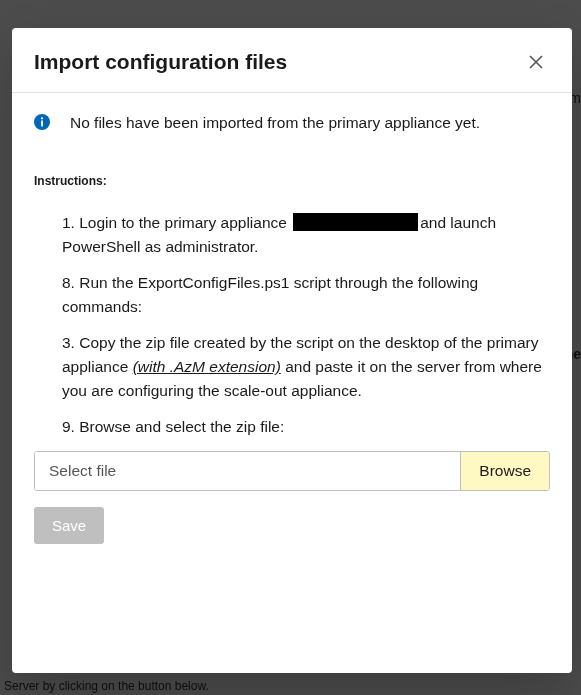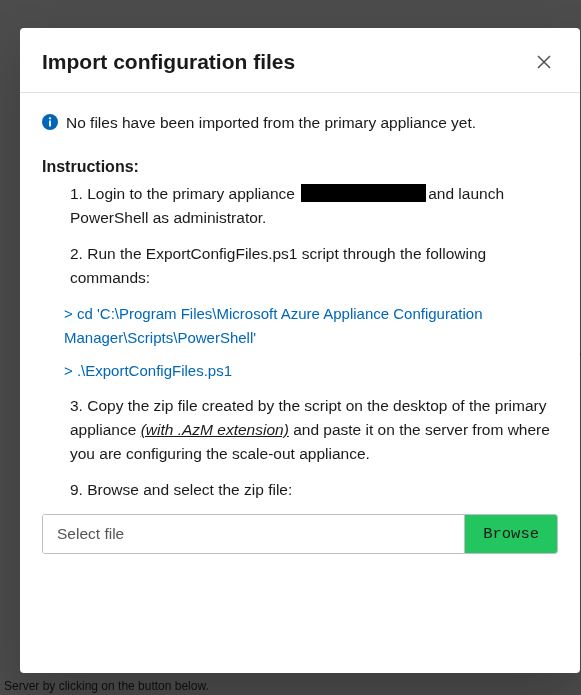--- a/index.html
+++ b/index.html
@@ -57,21 +57,21 @@
       position: absolute;
       top: 0;
       left: 0;
       width: 100%;
       height: 100%;
       background: rgba(0,0,0,0.45);
     }
     .modal {
       position: absolute;
       top: 28px;
-      left: 20px;
+      left: 12px;
       width: 560px;
       height: 645px;
       background: #fff;
       border-radius: 4px;
       box-shadow: 0 24px 54px rgba(0,0,0,0.2);
       display: flex;
       flex-direction: column;
     }
     .modal-header {
       display: flex;
@@ -101,39 +101,39 @@
       height: 14px;
     }
     .modal-body {
       flex: 1;
       padding: 18px 22px 20px 22px;
       overflow: auto;
     }
     .info-row {
       display: flex;
       align-items: flex-start;
-      gap: 8px;
-      margin-bottom: 24px;
+      gap: 20px;
+      margin-bottom: 40px;
     }
     .info-icon-wrap {
       flex: 0 0 auto;
       width: 16px;
       height: 16px;
       margin-top: 3px;
     }
     .info-text {
       font-size: 15.5px;
       color: #1a1a1a;
       line-height: 1.5;
     }
     .instructions-label {
-      font-size: 16px;
+      font-size: 12px;
       font-weight: 700;
       color: #1a1a1a;
-      margin-bottom: 6px;
+      margin-bottom: 23px;
     }
     .step {
       font-size: 15.5px;
       color: #1a1a1a;
       line-height: 1.55;
       margin-bottom: 12px;
       margin-left: 28px;
     }
     .redact {
       display: inline-block;
@@ -175,25 +175,25 @@
       color: #1a1a1a;
       outline: none;
       background: #fff;
     }
     .file-input::placeholder {
       color: #555;
     }
     .browse-btn {
       border: none;
       border-left: 1px solid #bfbfbf;
-      background: #22c55e;
+      background: #fef9c3;
       color: #1a1a1a;
       padding: 10px 18px;
       font-size: 15.5px;
-      font-family: Liberation Mono, monospace;
+      font-family: Liberation Sans, sans-serif;
       cursor: pointer;
     }
     .save-btn {
       background: #bfbfbf;
       border: none;
       color: #fff;
       font-size: 15px;
       font-family: inherit;
       padding: 10px 18px;
       border-radius: 3px;
@@ -233,33 +233,30 @@
       </span>
       <div class="info-text">No files have been imported from the primary appliance yet.</div>
     </div>
 
     <div class="instructions-label">Instructions:</div>
 
     <div class="step">
       <span>1. Login to the primary appliance </span><span class="redact"></span><span>and launch PowerShell as administrator.</span>
     </div>
 
-    <div class="step">2. Run the ExportConfigFiles.ps1 script through the following commands:</div>
-
-    <div class="cmd-block">
-      <div class="cmd-line">&gt; cd 'C:\Program Files\Microsoft Azure Appliance Configuration Manager\Scripts\PowerShell'</div>
-      <div class="cmd-line">&gt; .\ExportConfigFiles.ps1</div>
-    </div>
+    <div class="step">8. Run the ExportConfigFiles.ps1 script through the following commands:</div>
+
 
     <div class="step">
       <span>3. Copy the zip file created by the script on the desktop of the primary appliance </span><span class="italic-ext">(with .AzM extension)</span><span> and paste it on the server from where you are configuring the scale-out appliance.</span>
     </div>
 
     <div class="step">9. Browse and select the zip file:</div>
 
     <div class="file-row">
       <input type="text" class="file-input" placeholder="Select file" style="">
       <button class="browse-btn">Browse</button>
     </div>
 
 
+    <button class="save-btn" disabled="">Save</button>
   </div>
 </div>
 
 </body></html>

